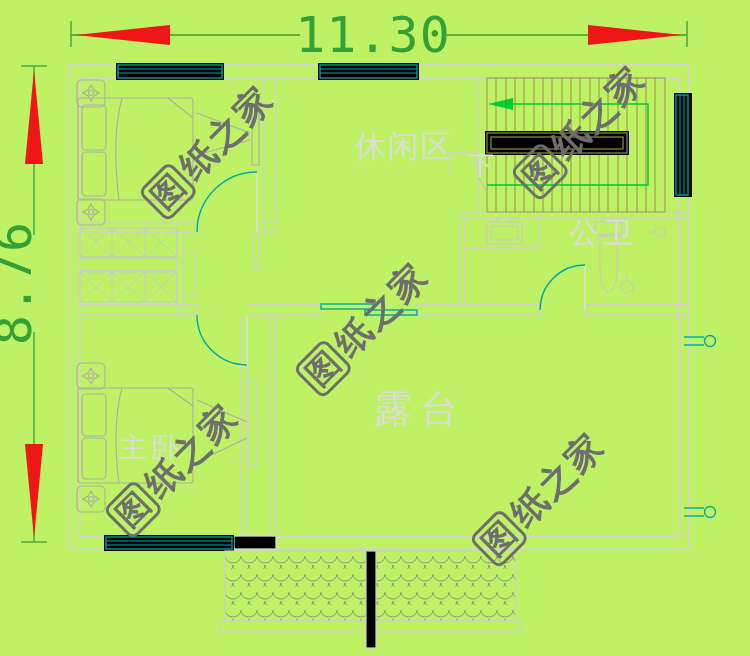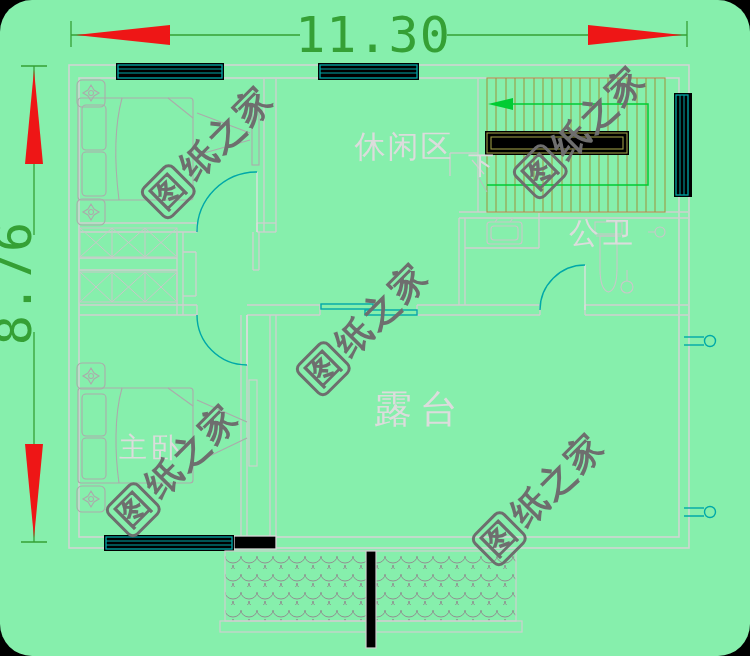--- a/index.html
+++ b/index.html
@@ -1,17 +1,17 @@
 <!DOCTYPE html>
 <html><head>
 <meta charset="utf-8">
 <style>
   html,body{margin:0;padding:0;background:#000;}
-  .stage{position:relative;width:750px;height:656px;background:#86efac;overflow:hidden;
-         font-family:"Liberation Sans",sans-serif;border-radius:32px;}
+  .stage{position:relative;width:750px;height:656px;background:#bef264;overflow:hidden;
+         font-family:"Liberation Sans",sans-serif;}
   svg text{font-family:"Liberation Sans",sans-serif;}
   svg .dimtxt{font-family:"DejaVu Sans Mono",monospace;}
   .wm{position:absolute;display:flex;align-items:center;gap:4px;
       transform:translate(-50%,-50%) rotate(-45deg);
       color:#6e6e6e;font-weight:bold;white-space:nowrap;pointer-events:none;}
   .wm-logo{display:inline-block;border:3px solid #6e6e6e;border-radius:8px;
       font-size:32px;line-height:1.05;padding:2px 3px;}
   .wm-text{font-size:36px;letter-spacing:2px;}
 </style>
 </head>

